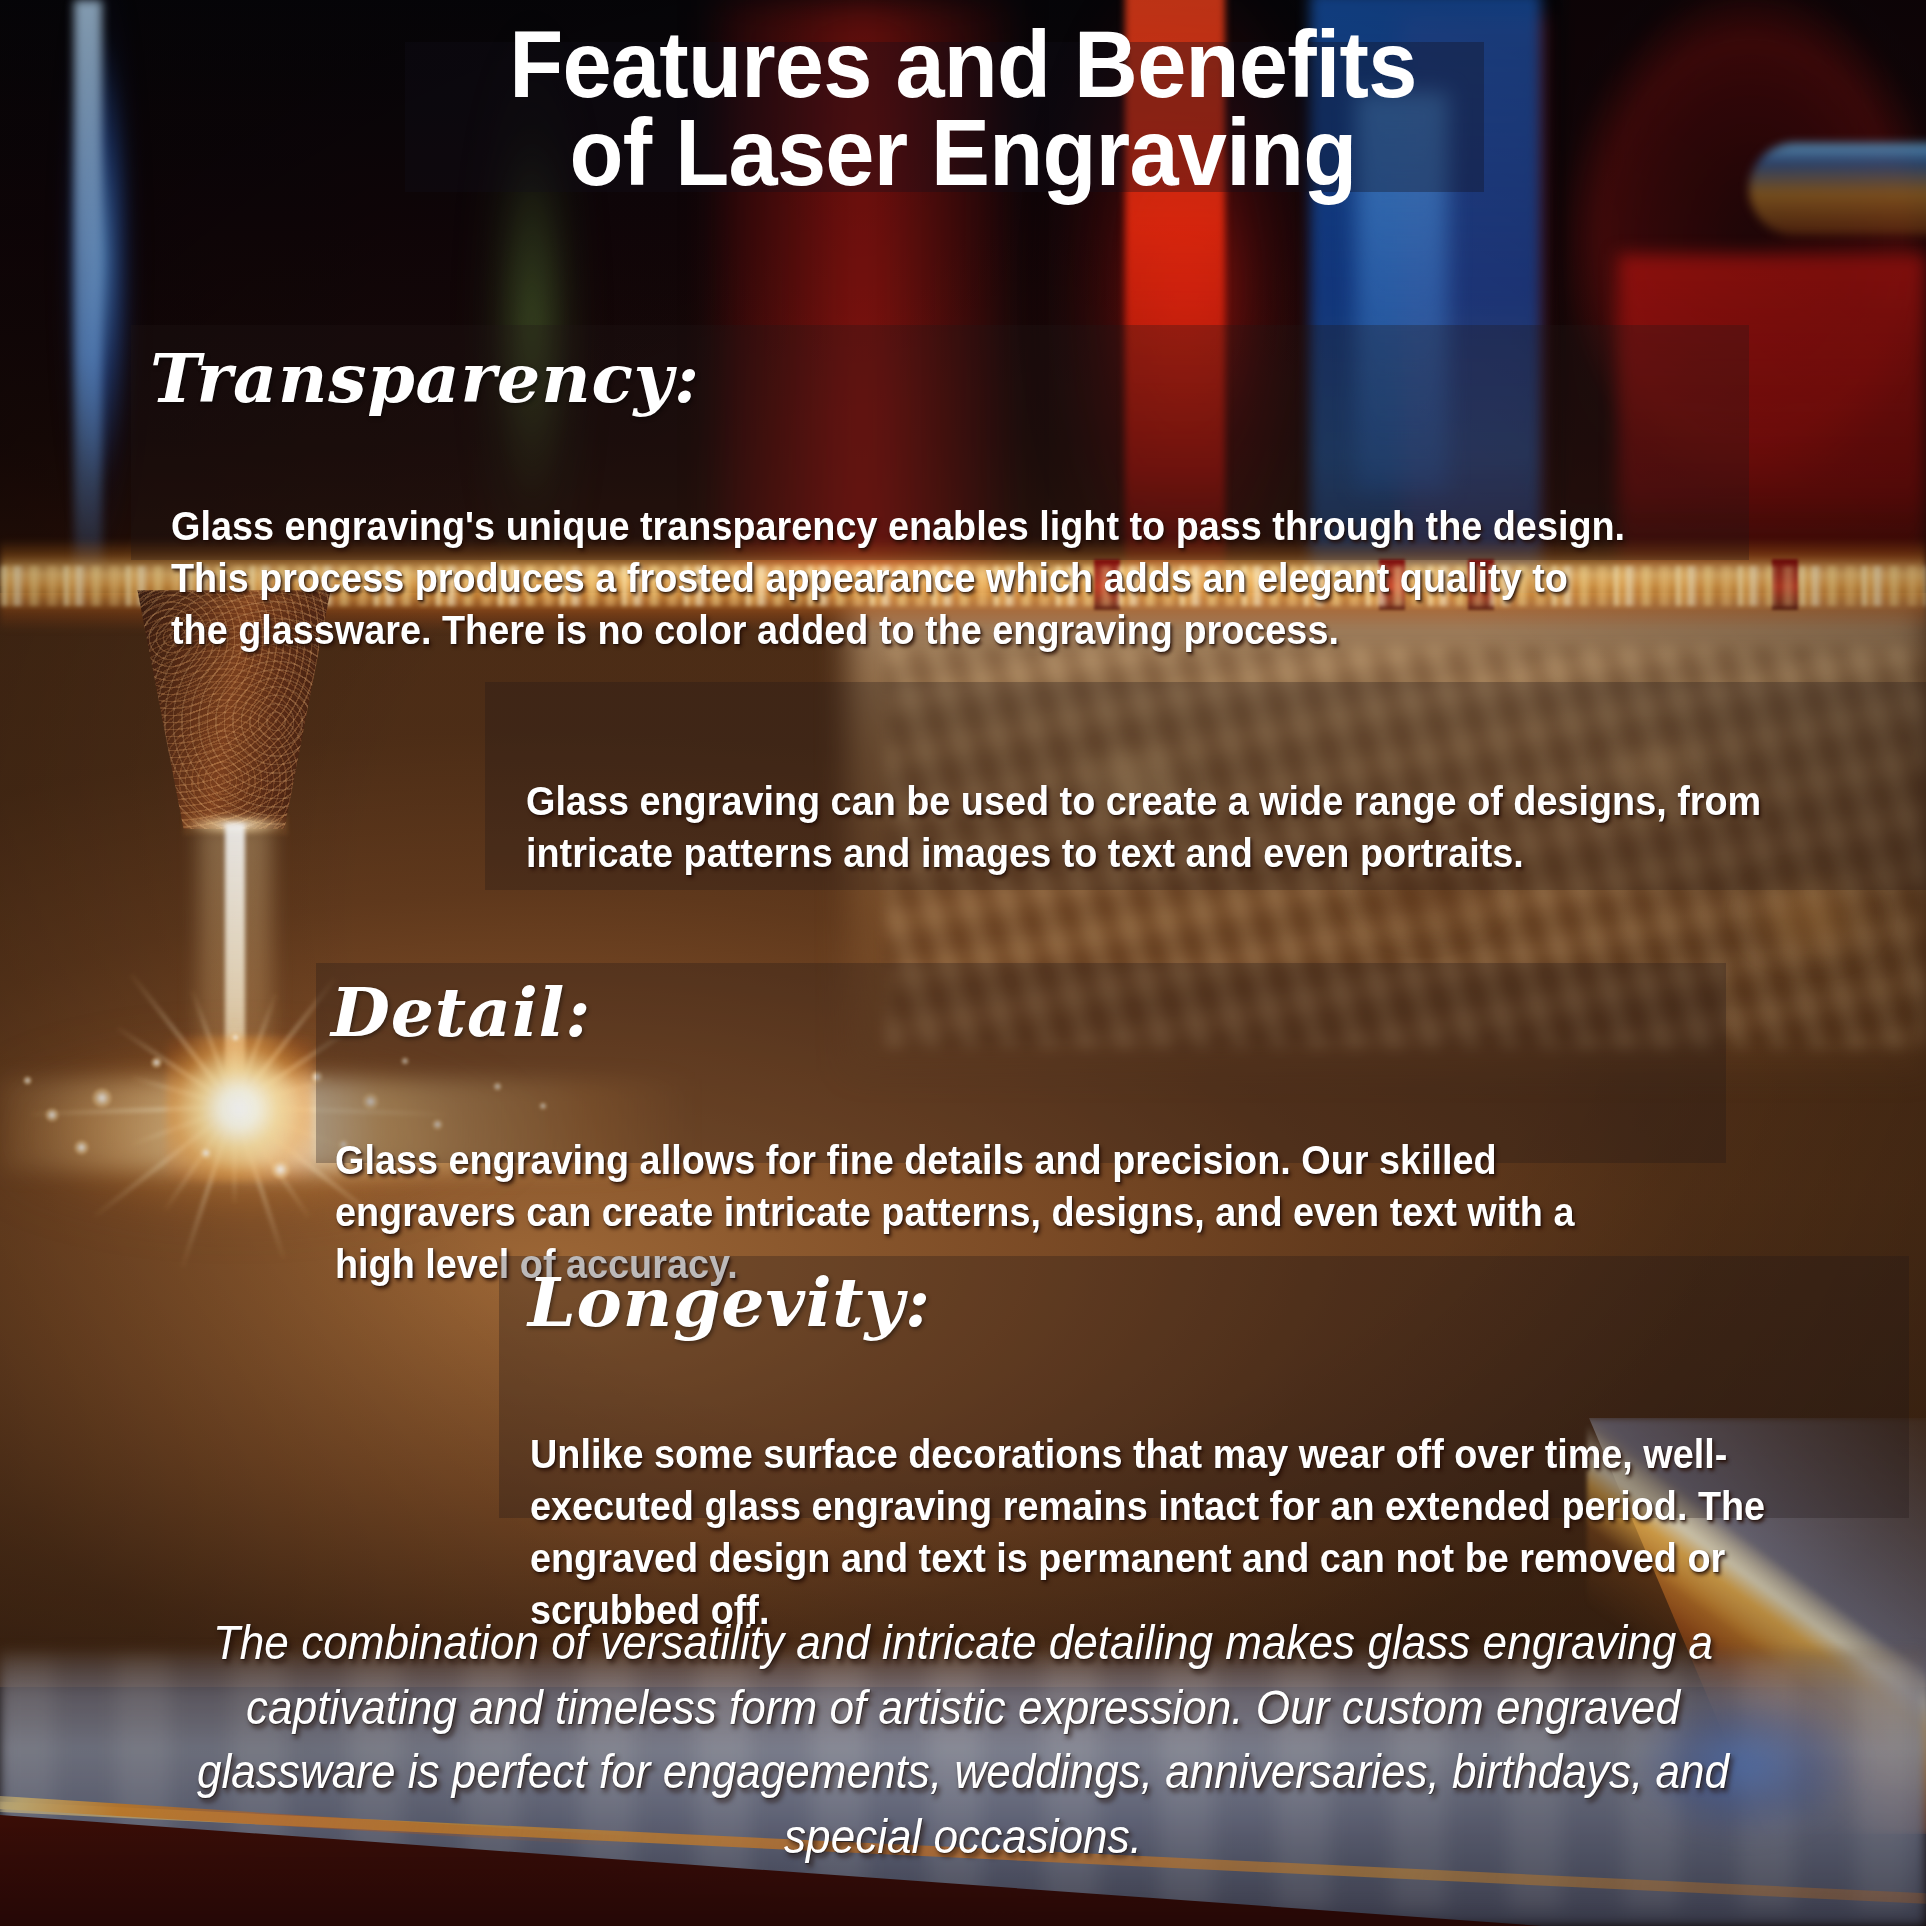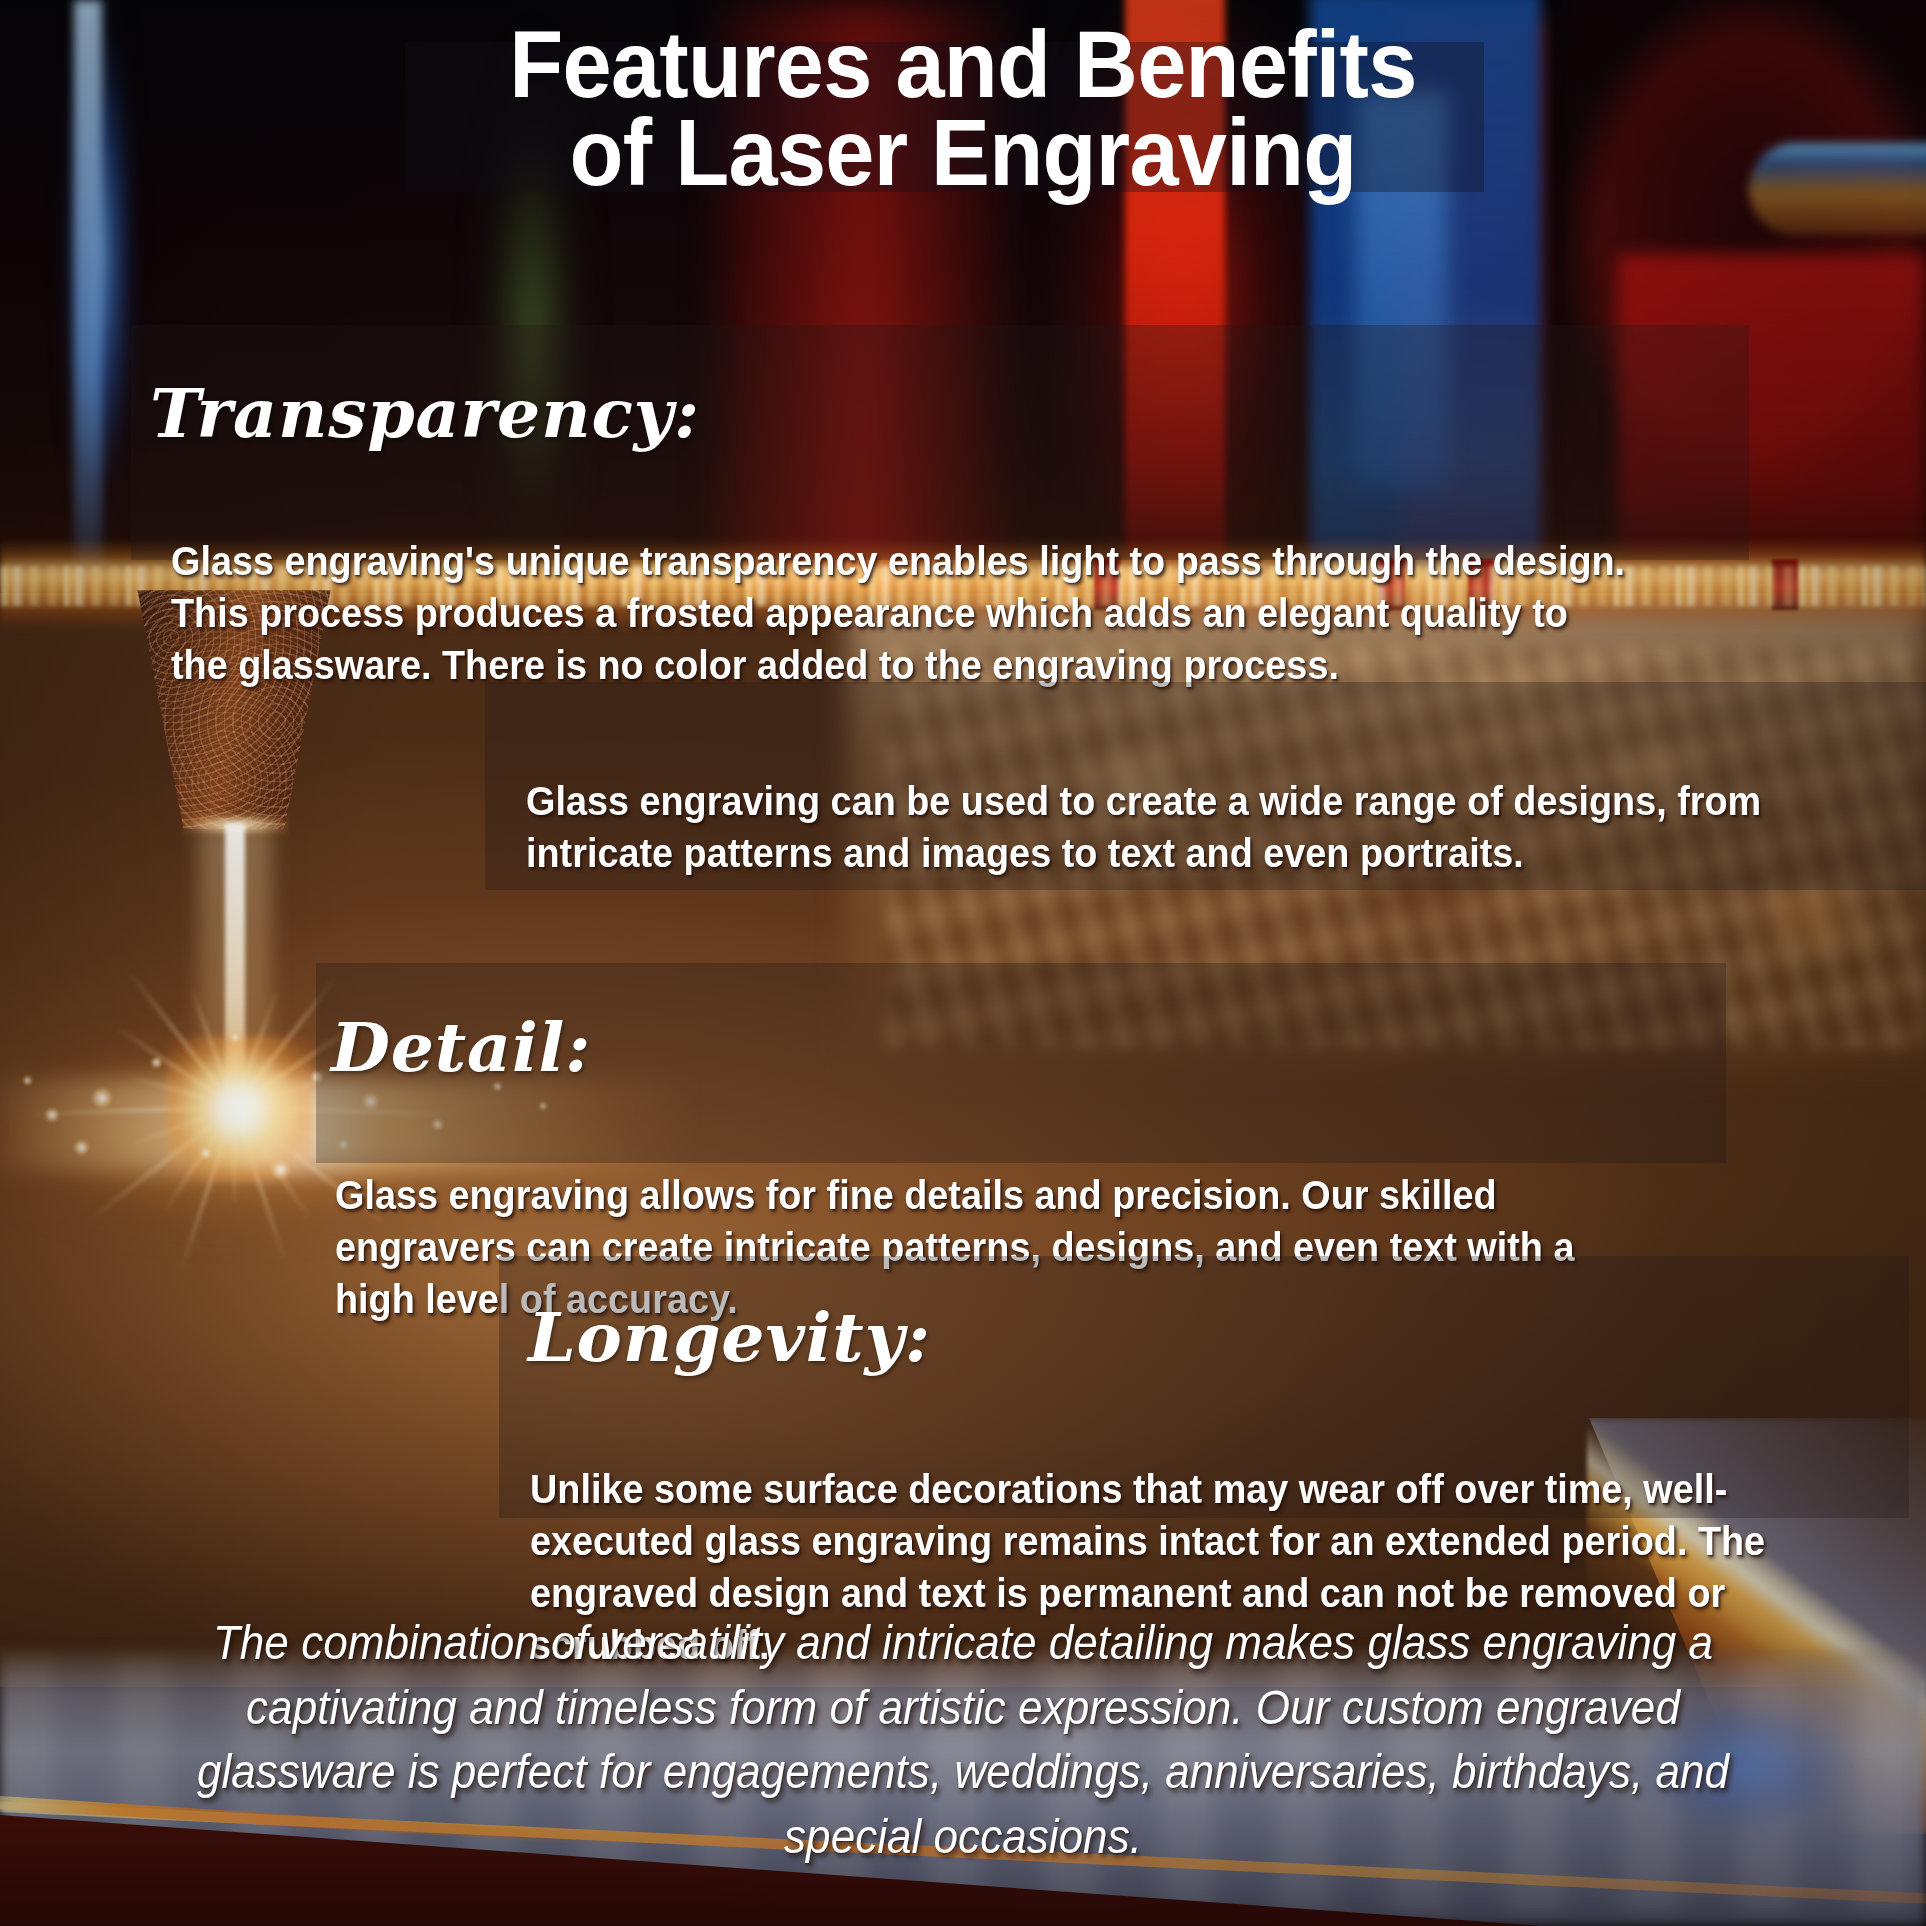--- a/index.html
+++ b/index.html
@@ -297,21 +297,20 @@
   .sec-shade { position:absolute; background:rgba(32,24,22,.30); }
 
   .heading {
     position:relative;
     color:#fff;
     font-family:"DejaVu Serif", serif;
     font-style:italic;
     font-weight:bold;
     letter-spacing:0.8px;
     text-shadow:1.5px 2.3px 4.6px rgba(0,0,0,.45);
-    margin-top:35px;
   }
   .body-txt {
     position:relative;
     color:#fff;
     font-family:"Liberation Sans", sans-serif;
     font-weight:bold;
     text-shadow:2.3px 3.1px 3.9px rgba(40,15,5,.75), 0.8px 0.8px 1.5px rgba(0,0,0,.6);
     transform:scaleX(.945);
     transform-origin:left center;
   }

